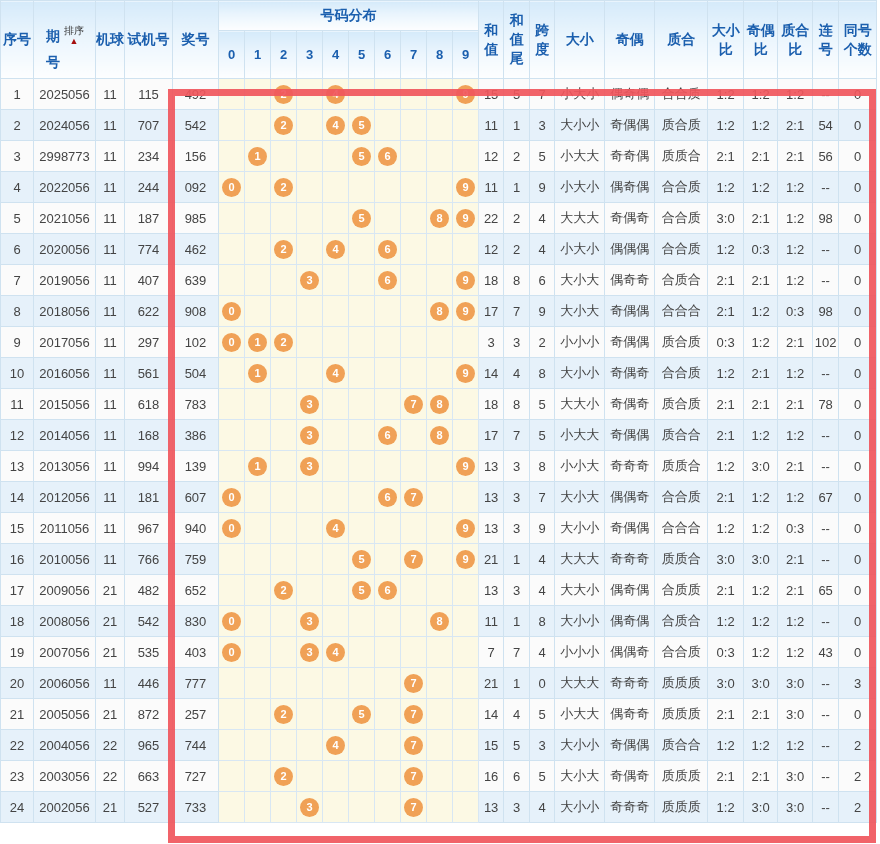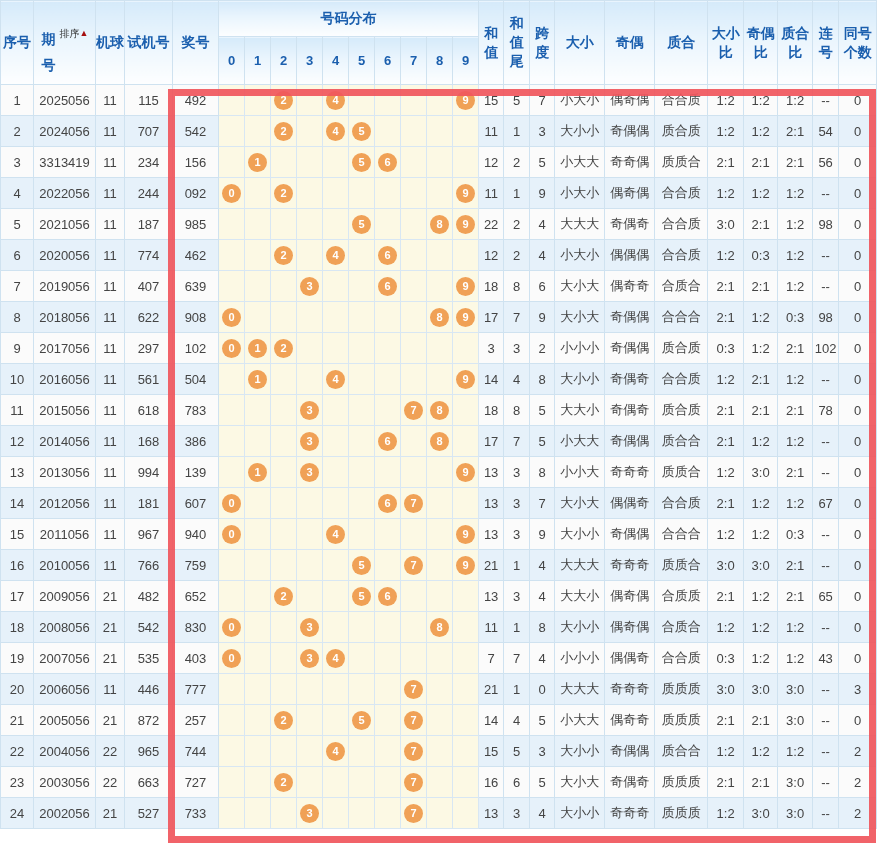--- a/index.html
+++ b/index.html
@@ -26,21 +26,21 @@
   }
   thead th {
     background: linear-gradient(180deg, #d5eafa 0%, #eaf5fd 45%, #fdfeff 100%);
     color: #1b5fae;
     font-size: 14px;
     font-weight: bold;
     border: 1px solid #aecfe8;
     line-height: 19px;
     word-break: break-all;
   }
-  thead tr.h-top th { height: 36px; text-align: center; }
+  thead tr.h-top th { height: 30px; text-align: center; }
   thead tr.h-digits th { height: 48px; font-size: 13px; }
 
   tbody td {
     height: 31px;
     font-size: 13px;
     color: #444444;
   }
   tr.odd  td { background: #fbfbfb; }
   tr.even td { background: #e6f1fa; }
   tbody td.dist { background: #fcf9e4; border-color: #d8e7f3; }
@@ -66,21 +66,21 @@
     padding-top: 18px;
   }
   .issue-text {
     display: inline-block;
     width: 16px;
     line-height: 26px;
     word-break: break-all;
   }
   .sort {
     display: inline-flex;
-    flex-direction: row;
+    flex-direction: column;
     align-items: center;
     margin-top: 2px;
   }
   .sort-label {
     font-size: 10px;
     font-weight: normal;
     color: #333333;
     line-height: 11px;
     white-space: nowrap;
     cursor: pointer;
@@ -228,21 +228,21 @@
           <td>奇偶偶</td>
           <td>质合质</td>
           <td>1:2</td>
           <td>1:2</td>
           <td>2:1</td>
           <td>54</td>
           <td>0</td>
         </tr>
         <tr class="odd">
           <td>3</td>
-          <td>3313419</td>
+          <td>2998773</td>
           <td>11</td>
           <td>234</td>
           <td>156</td>
           <td class="dist"></td>
           <td class="dist"><span class="ball">1</span></td>
           <td class="dist"></td>
           <td class="dist"></td>
           <td class="dist"></td>
           <td class="dist"><span class="ball">5</span></td>
           <td class="dist"><span class="ball">6</span></td>

